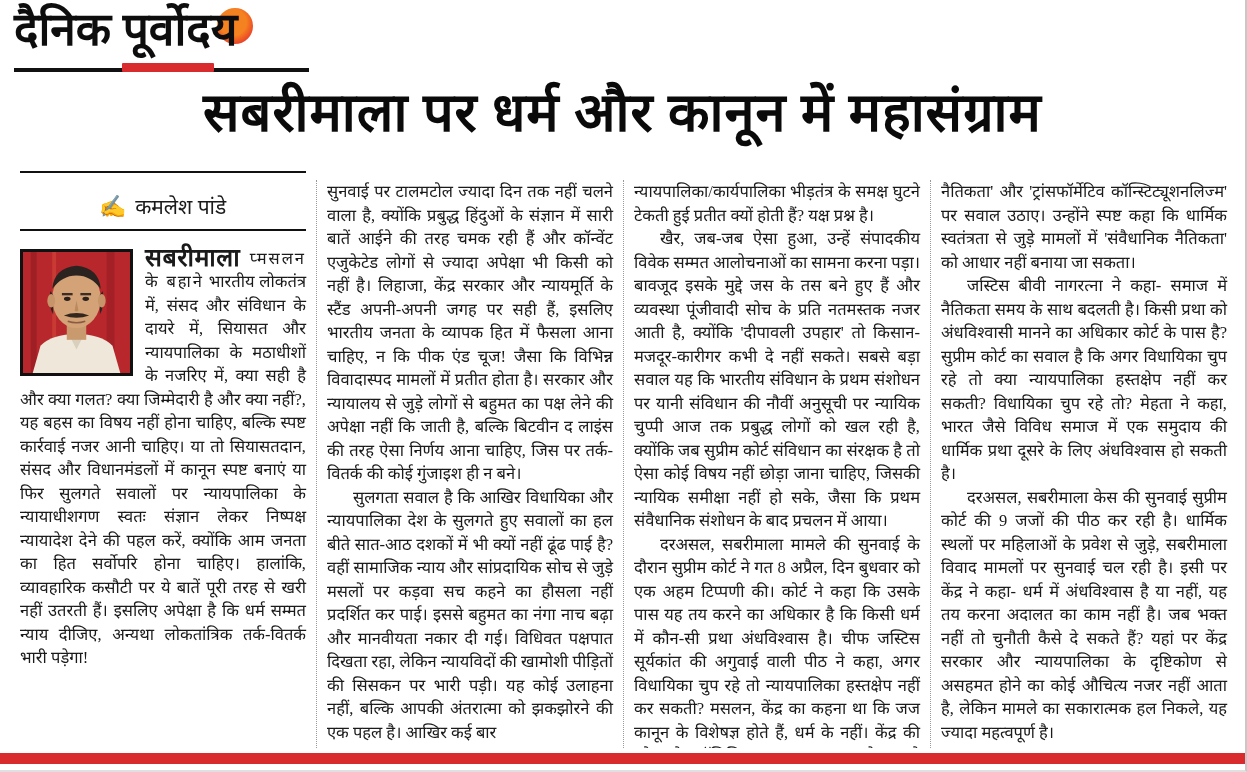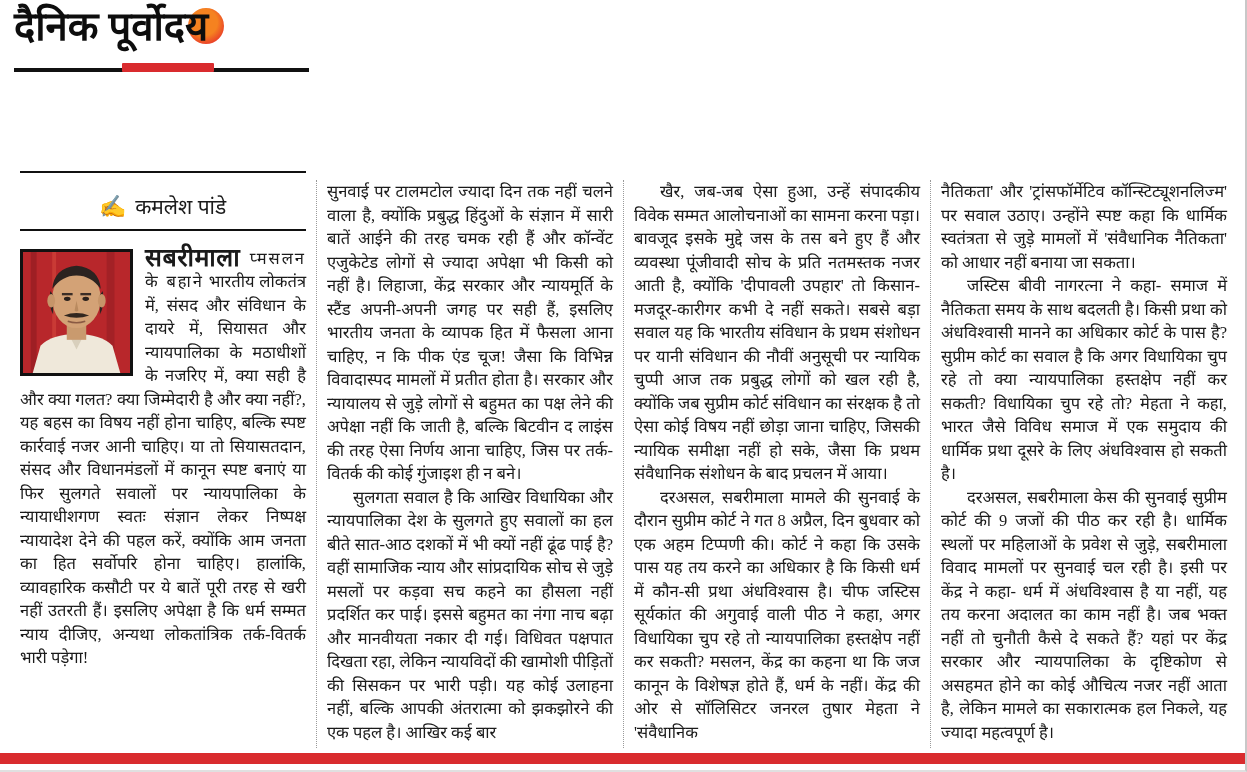--- a/index.html
+++ b/index.html
@@ -27,21 +27,21 @@
     position: absolute;
     right: -16px; top: 2px;
     width: 36px; height: 36px;
     border-radius: 50%;
     background: radial-gradient(circle at 45% 40%, #f58220 0 45%, #e8362a 80%);
     z-index: 0;
   }
   .masthead-title {
     position: relative;
     z-index: 1;
-    font-size: 40px;
+    font-size: 46px;
     font-weight: 800;
     letter-spacing: 0px;
     color: #0d0d0d;
     line-height: 1.05;
     white-space: nowrap;
   }
   .masthead-tagline {
     position: relative;
     z-index: 2;
     text-align: right;
@@ -159,20 +159,21 @@
 
   <div class="masthead">
     <div class="masthead-title-wrap">
       <span class="masthead-sun"></span>
       <div class="masthead-title">दैनिक पूर्वोदय</div>
     </div>
   </div>
   <div class="masthead-rule short"></div>
   <div class="masthead-badge"></div>
 
+  <h1 class="headline">सबरीमाला पर धर्म और कानून में महासंग्राम</h1>
 
   <div class="article">
 
     <div class="col">
       <div class="byline-box">
         <span class="pen">✍</span><span>कमलेश पांडे</span>
       </div>
 
       <div class="photo">
         <svg viewBox="0 0 110 124" preserveAspectRatio="none">
@@ -214,20 +215,21 @@
         <span>भारतीय लोकतंत्र में, संसद और संविधान के दायरे में, सियासत और न्यायपालिका के मठाधीशों के नजरिए में, क्या सही है और क्या गलत? क्या जिम्मेदारी है और क्या नहीं?, यह बहस का विषय नहीं होना चाहिए, बल्कि स्पष्ट कार्रवाई नजर आनी चाहिए। या तो सियासतदान, संसद और विधानमंडलों में कानून स्पष्ट बनाएं या फिर सुलगते सवालों पर न्यायपालिका के न्यायाधीशगण स्वतः संज्ञान लेकर निष्पक्ष न्यायादेश देने की पहल करें, क्योंकि आम जनता का हित सर्वोपरि होना चाहिए। हालांकि, व्यावहारिक कसौटी पर ये बातें पूरी तरह से खरी नहीं उतरती हैं। इसलिए अपेक्षा है कि धर्म सम्मत न्याय दीजिए, अन्यथा लोकतांत्रिक तर्क-वितर्क भारी पड़ेगा!</span>
       </p>
     </div>
 
     <div class="col">
       <p class="noindent">सुनवाई पर टालमटोल ज्यादा दिन तक नहीं चलने वाला है, क्योंकि प्रबुद्ध हिंदुओं के संज्ञान में सारी बातें आईने की तरह चमक रही हैं और कॉन्वेंट एजुकेटेड लोगों से ज्यादा अपेक्षा भी किसी को नहीं है। लिहाजा, केंद्र सरकार और न्यायमूर्ति के स्टैंड अपनी-अपनी जगह पर सही हैं, इसलिए भारतीय जनता के व्यापक हित में फैसला आना चाहिए, न कि पीक एंड चूज! जैसा कि विभिन्न विवादास्पद मामलों में प्रतीत होता है। सरकार और न्यायालय से जुड़े लोगों से बहुमत का पक्ष लेने की अपेक्षा नहीं कि जाती है, बल्कि बिटवीन द लाइंस की तरह ऐसा निर्णय आना चाहिए, जिस पर तर्क-वितर्क की कोई गुंजाइश ही न बने।</p>
       <p>सुलगता सवाल है कि आखिर विधायिका और न्यायपालिका देश के सुलगते हुए सवालों का हल बीते सात-आठ दशकों में भी क्यों नहीं ढूंढ पाई है? वहीं सामाजिक न्याय और सांप्रदायिक सोच से जुड़े मसलों पर कड़वा सच कहने का हौसला नहीं प्रदर्शित कर पाई। इससे बहुमत का नंगा नाच बढ़ा और मानवीयता नकार दी गई। विधिवत पक्षपात दिखता रहा, लेकिन न्यायविदों की खामोशी पीड़ितों की सिसकन पर भारी पड़ी। यह कोई उलाहना नहीं, बल्कि आपकी अंतरात्मा को झकझोरने की एक पहल है। आखिर कई बार</p>
     </div>
 
     <div class="col">
+      <p class="noindent">न्यायपालिका/कार्यपालिका भीड़तंत्र के समक्ष घुटने टेकती हुई प्रतीत क्यों होती हैं? यक्ष प्रश्न है।</p>
       <p>खैर, जब-जब ऐसा हुआ, उन्हें संपादकीय विवेक सम्मत आलोचनाओं का सामना करना पड़ा। बावजूद इसके मुद्दे जस के तस बने हुए हैं और व्यवस्था पूंजीवादी सोच के प्रति नतमस्तक नजर आती है, क्योंकि 'दीपावली उपहार' तो किसान-मजदूर-कारीगर कभी दे नहीं सकते। सबसे बड़ा सवाल यह कि भारतीय संविधान के प्रथम संशोधन पर यानी संविधान की नौवीं अनुसूची पर न्यायिक चुप्पी आज तक प्रबुद्ध लोगों को खल रही है, क्योंकि जब सुप्रीम कोर्ट संविधान का संरक्षक है तो ऐसा कोई विषय नहीं छोड़ा जाना चाहिए, जिसकी न्यायिक समीक्षा नहीं हो सके, जैसा कि प्रथम संवैधानिक संशोधन के बाद प्रचलन में आया।</p>
       <p>दरअसल, सबरीमाला मामले की सुनवाई के दौरान सुप्रीम कोर्ट ने गत 8 अप्रैल, दिन बुधवार को एक अहम टिप्पणी की। कोर्ट ने कहा कि उसके पास यह तय करने का अधिकार है कि किसी धर्म में कौन-सी प्रथा अंधविश्वास है। चीफ जस्टिस सूर्यकांत की अगुवाई वाली पीठ ने कहा, अगर विधायिका चुप रहे तो न्यायपालिका हस्तक्षेप नहीं कर सकती? मसलन, केंद्र का कहना था कि जज कानून के विशेषज्ञ होते हैं, धर्म के नहीं। केंद्र की ओर से सॉलिसिटर जनरल तुषार मेहता ने 'संवैधानिक</p>
     </div>
 
     <div class="col">
       <p class="noindent">नैतिकता' और 'ट्रांसफॉर्मेटिव कॉन्स्टिट्यूशनलिज्म' पर सवाल उठाए। उन्होंने स्पष्ट कहा कि धार्मिक स्वतंत्रता से जुड़े मामलों में 'संवैधानिक नैतिकता' को आधार नहीं बनाया जा सकता।</p>
       <p>जस्टिस बीवी नागरत्ना ने कहा- समाज में नैतिकता समय के साथ बदलती है। किसी प्रथा को अंधविश्वासी मानने का अधिकार कोर्ट के पास है? सुप्रीम कोर्ट का सवाल है कि अगर विधायिका चुप रहे तो क्या न्यायपालिका हस्तक्षेप नहीं कर सकती? विधायिका चुप रहे तो? मेहता ने कहा, भारत जैसे विविध समाज में एक समुदाय की धार्मिक प्रथा दूसरे के लिए अंधविश्वास हो सकती है।</p>
       <p>दरअसल, सबरीमाला केस की सुनवाई सुप्रीम कोर्ट की 9 जजों की पीठ कर रही है। धार्मिक स्थलों पर महिलाओं के प्रवेश से जुड़े, सबरीमाला विवाद मामलों पर सुनवाई चल रही है। इसी पर केंद्र ने कहा- धर्म में अंधविश्वास है या नहीं, यह तय करना अदालत का काम नहीं है। जब भक्त नहीं तो चुनौती कैसे दे सकते हैं? यहां पर केंद्र सरकार और न्यायपालिका के दृष्टिकोण से असहमत होने का कोई औचित्य नजर नहीं आता है, लेकिन मामले का सकारात्मक हल निकले, यह ज्यादा महत्वपूर्ण है।</p>
       <div class="footer-note">(ये लेखक के अपने विचार हैं)</div>
     </div>

